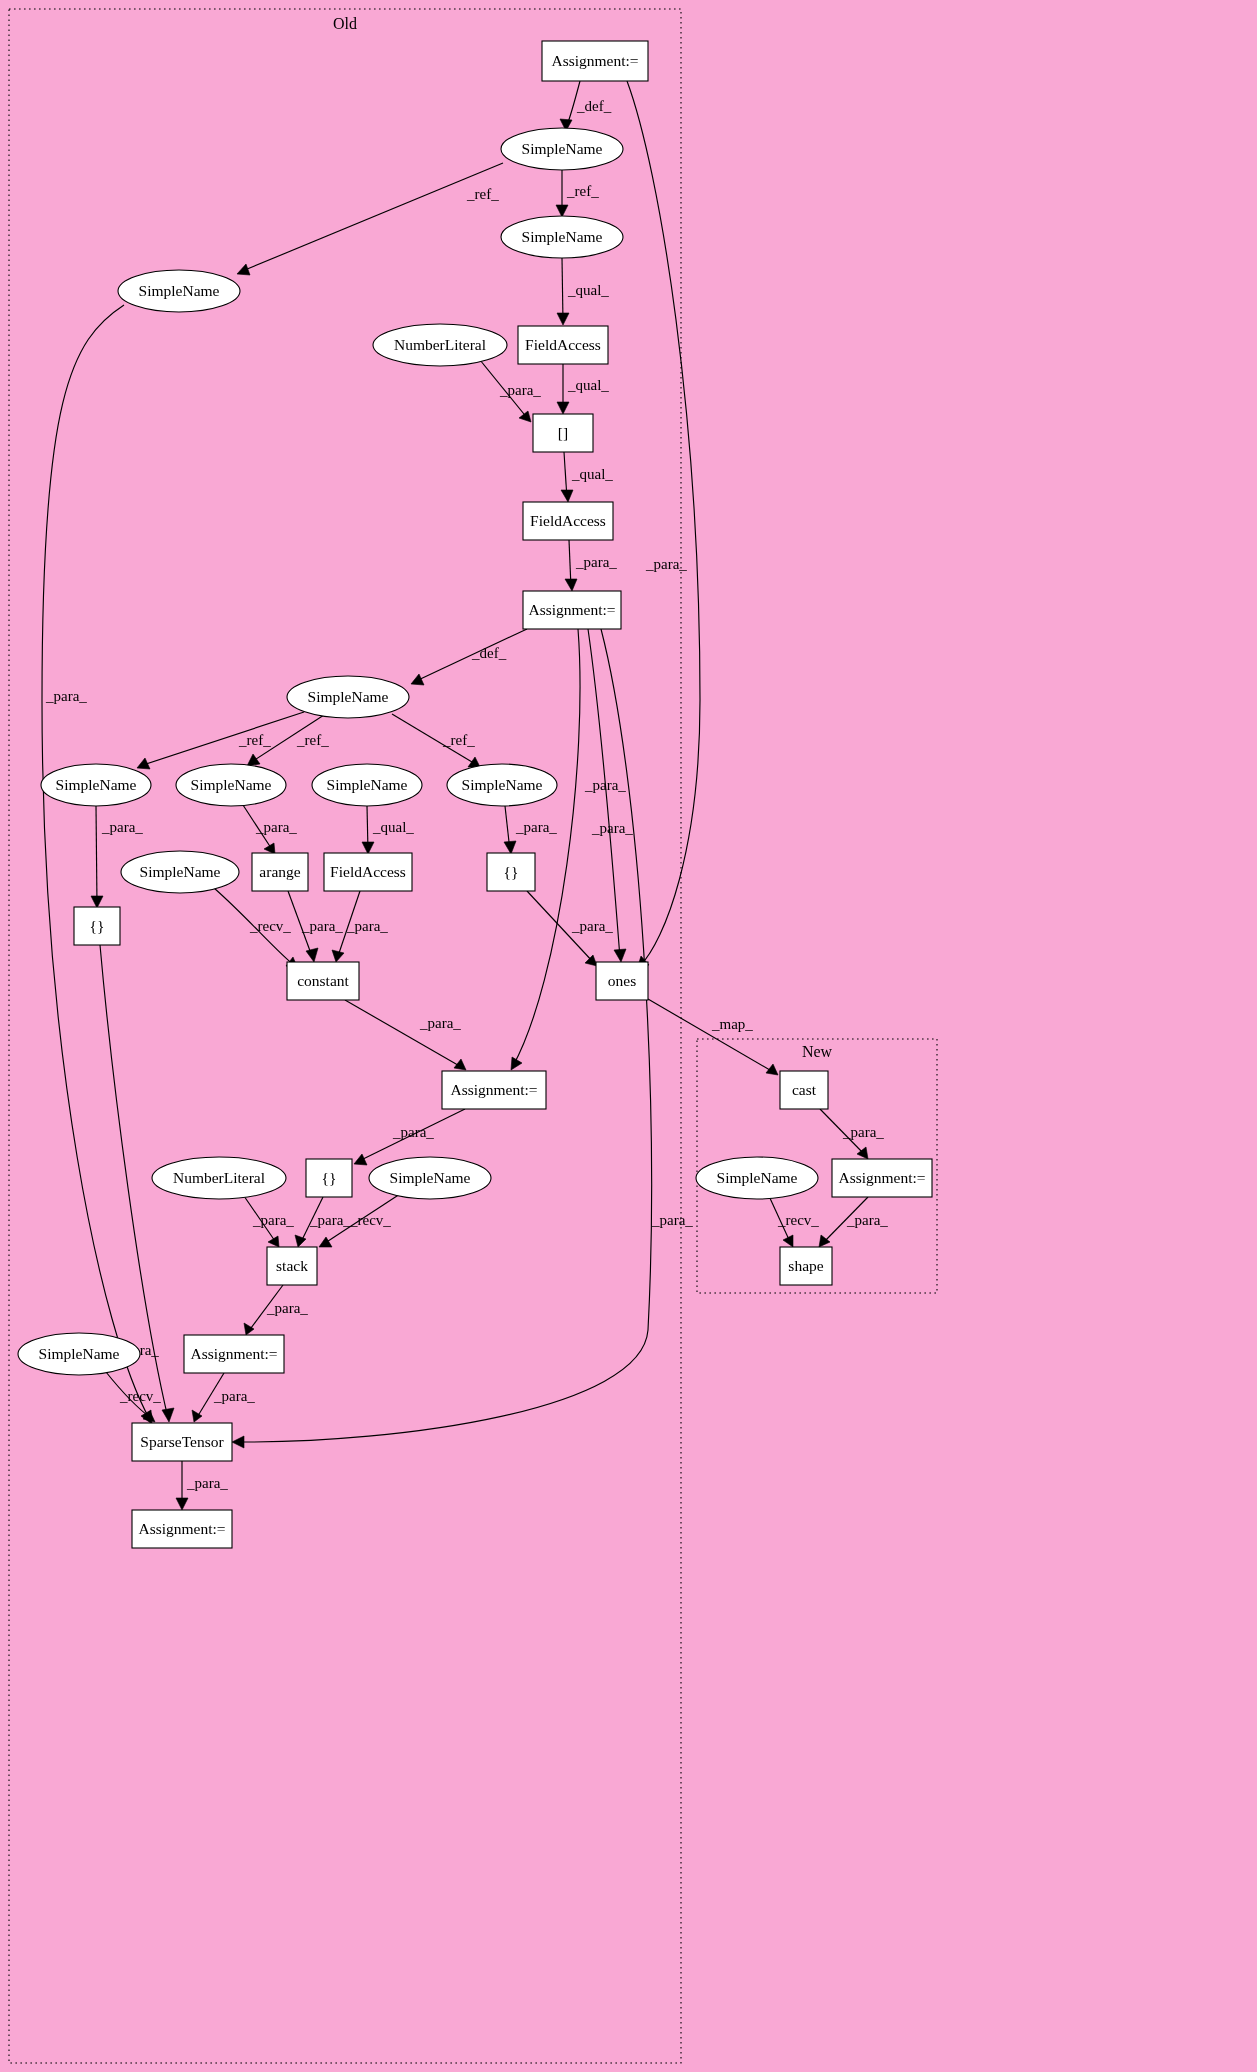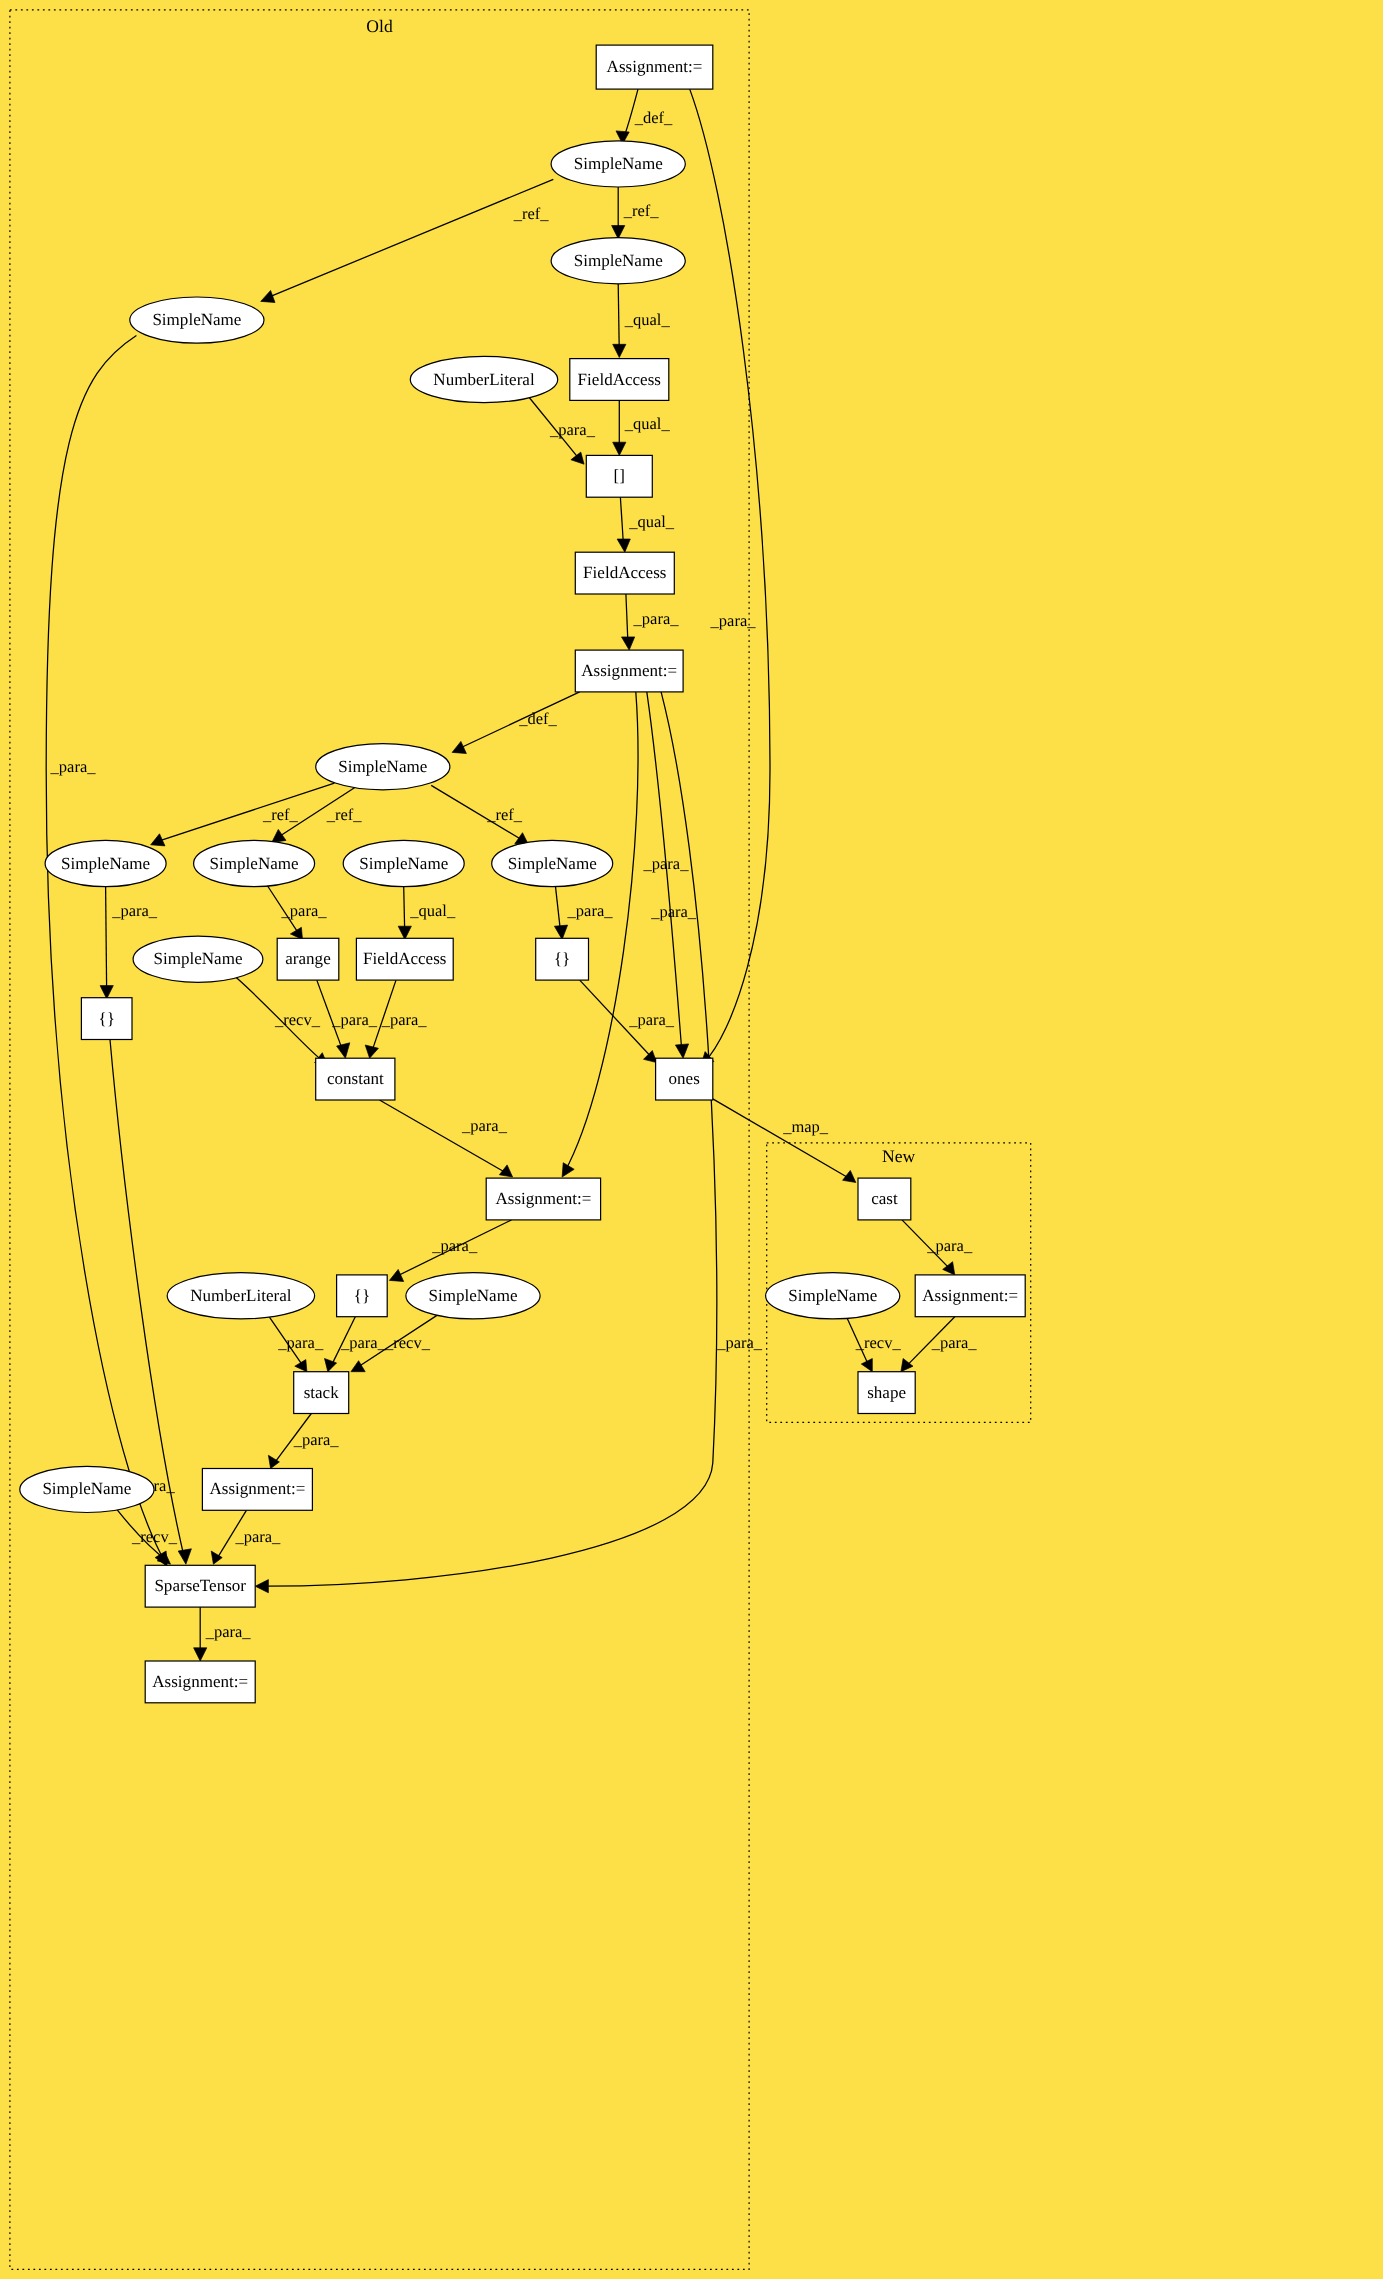--- a/index.html
+++ b/index.html
@@ -7,21 +7,21 @@
     padding: 0;
     background: #ffffff;
   }
   body {
     font-family: "Liberation Serif", "DejaVu Serif", serif;
   }
   #graph-root {
     position: relative;
     width: 1257px;
     height: 2072px;
-    background: #fde047;
+    background: #f9a8d4;
     overflow: hidden;
   }
   svg.graph-canvas {
     position: absolute;
     left: 0;
     top: 0;
     width: 1257px;
     height: 2072px;
   }
   .cluster-rect {

